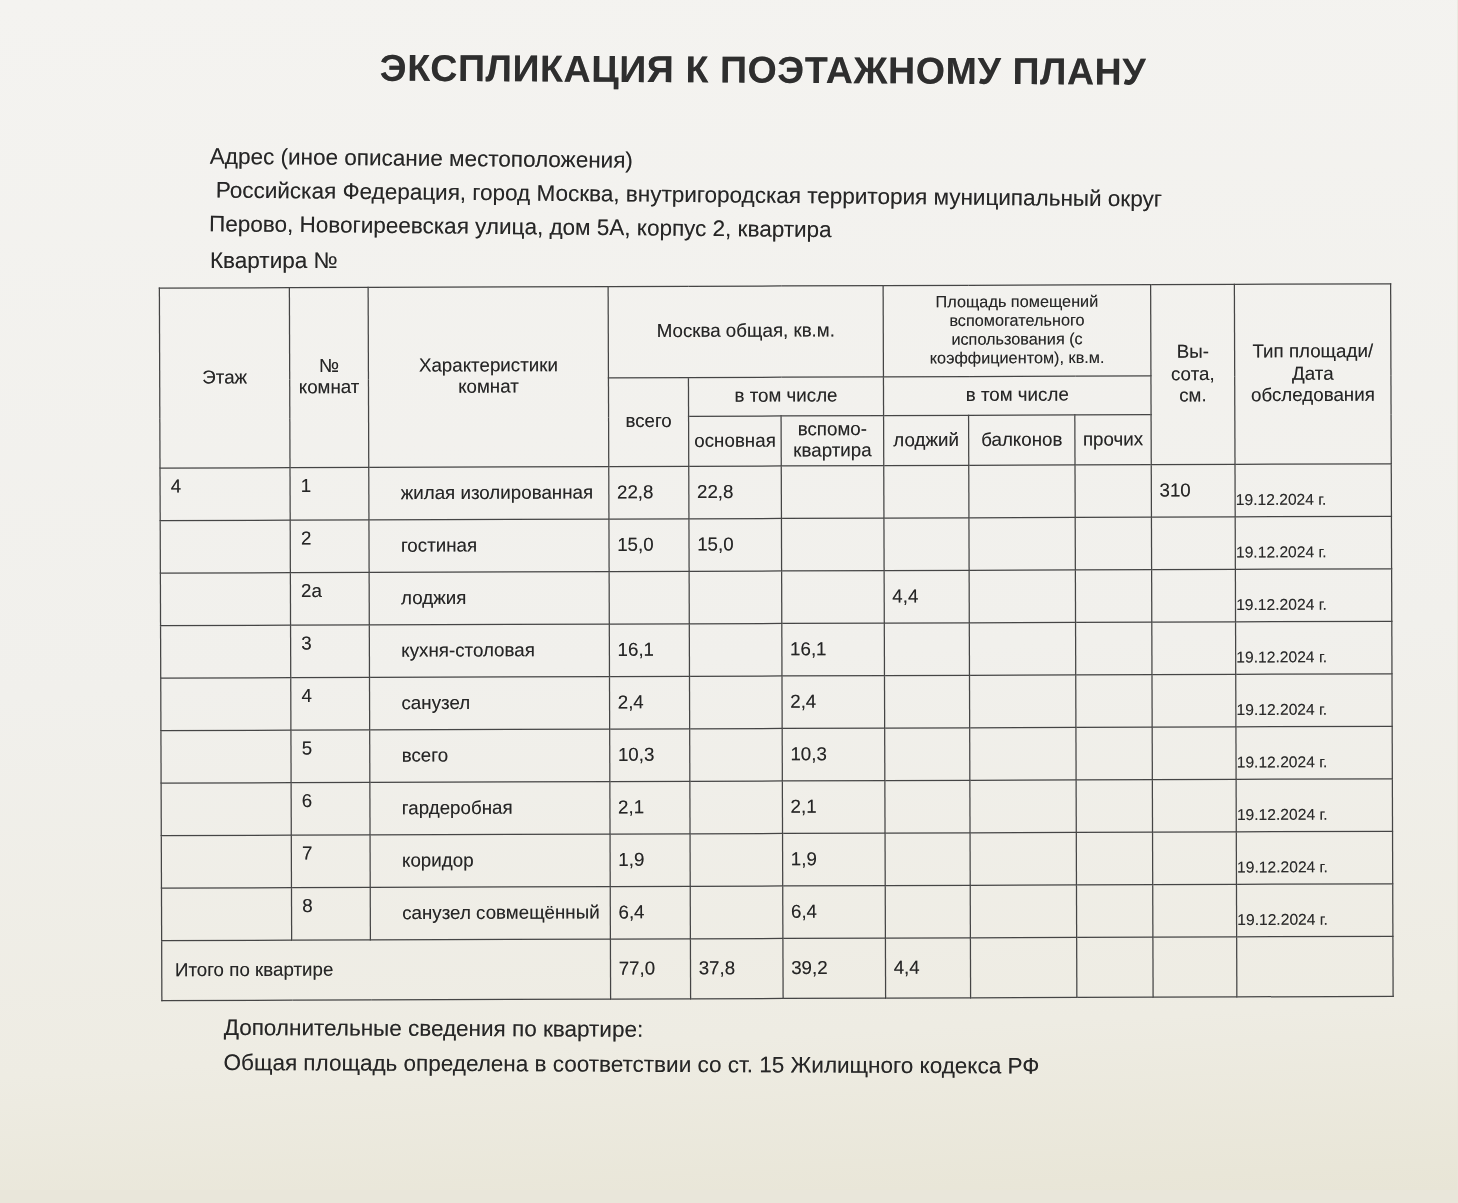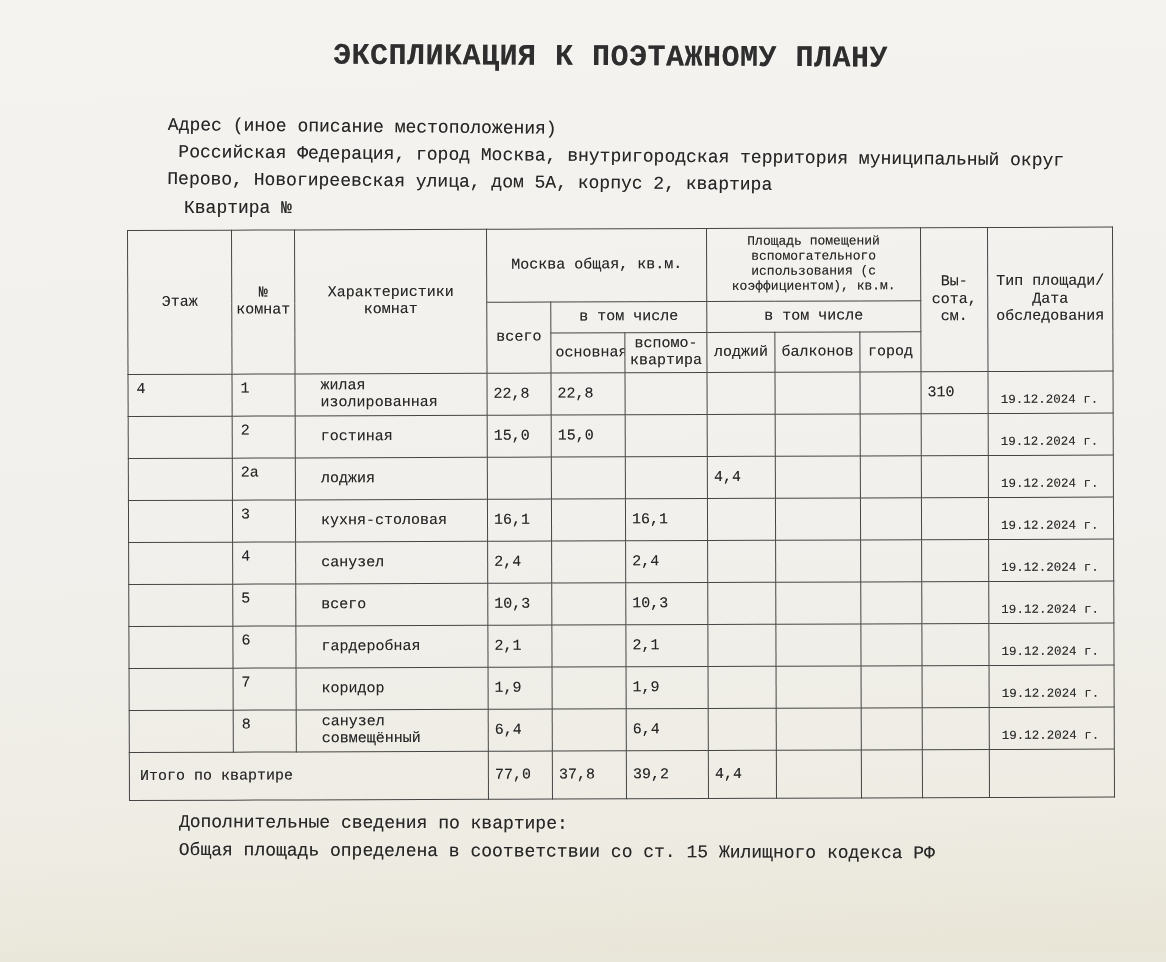--- a/index.html
+++ b/index.html
@@ -6,37 +6,35 @@
   body{
     width:1166px;height:962px;overflow:hidden;
     font-family:"Liberation Sans",sans-serif;
     color:#262626;
     background:#e9e6da;
   }
   .sheet{
     position:relative;width:1166px;height:952px;overflow:hidden;
     background:linear-gradient(177deg,#f4f3f0 0%,#f1f0ec 55%,#eeece3 85%,#e8e5d6 100%);
     text-shadow:0 0 .4px rgba(40,40,40,.45);
-    font-family:Liberation Mono, monospace;
   }
   .title{
     position:absolute;top:40px;left:0;width:100%;
     text-align:center;padding-left:55px;box-sizing:border-box;
     font-size:30px;font-weight:bold;letter-spacing:.5px;color:#2e2e2e;
     transform:rotate(.3deg);
   }
   .address{
     position:absolute;left:168px;top:112px;width:880px;
     font-size:18px;line-height:27px;
     transform:rotate(.55deg);transform-origin:left top;
   }
   .apt-no{
     position:absolute;left:168px;top:198px;
     font-size:18px;
-    margin-left:16px;
   }
   .table-wrap{
     position:absolute;left:127px;top:230px;width:985px;
     transform:rotate(-.2deg);transform-origin:left top;
   }
   table{
     border-collapse:collapse;table-layout:fixed;width:985px;
     font-size:15px;color:#262626;
   }
   th,td{
@@ -51,21 +49,21 @@
   .h-row-b{height:31px;}
   .h-row-c{height:34px;}
   .aux-group{font-size:13px;margin-top:42px;}
   tbody tr{height:42px;}
   tbody td{vertical-align:middle;}
   .c-floor{padding-left:8px;vertical-align:top;padding-top:6px;}
   .c-num{padding-left:8px;vertical-align:top;padding-top:6px;}
   .c-name{padding-left:25px;}
   .c-val{padding-left:6px;}
   .c-date{
-    vertical-align:bottom;font-size:12.5px;padding:0 0 6px 12px;color:#2b2b2b;
+    vertical-align:bottom;font-size:12.5px;padding:0 0 6px 0;color:#2b2b2b;
   }
   .totals-row{height:48px;}
   .totals-label{padding-left:10px;vertical-align:middle;}
   .footer{
     position:absolute;left:179px;top:808px;width:900px;
     font-size:18px;line-height:28px;
     transform:rotate(.25deg);transform-origin:left top;
   }
 </style>
 </head>
@@ -121,21 +119,21 @@
           <th rowspan="2">всего</th>
           <th colspan="2">в том числе</th>
           <th colspan="3">в том числе</th>
         </tr>
         <tr class="h-row-c">
           <th>основная</th>
           <th class="pre">вспомо-
 квартира</th>
           <th>лоджий</th>
           <th>балконов</th>
-          <th>город</th>
+          <th>прочих</th>
         </tr>
       </thead>
       <tbody>
 
   <tr>
     <td class="c-floor">4</td>
     <td class="c-num">1</td>
     <td class="c-name">жилая изолированная</td>
     <td class="c-val">22,8</td>
     <td class="c-val">22,8</td>

